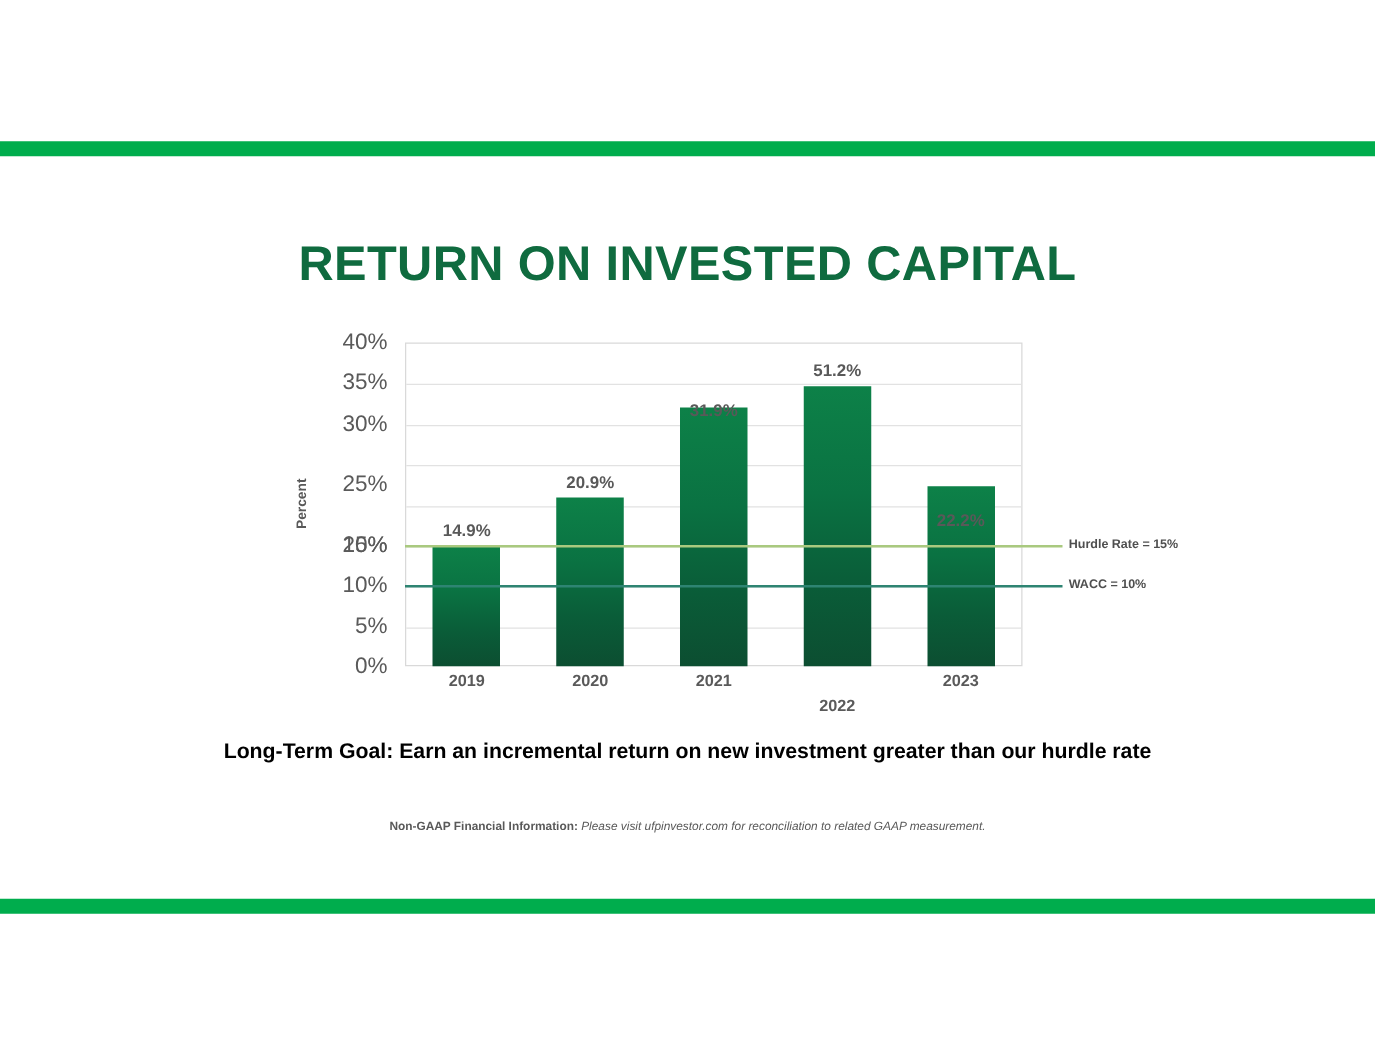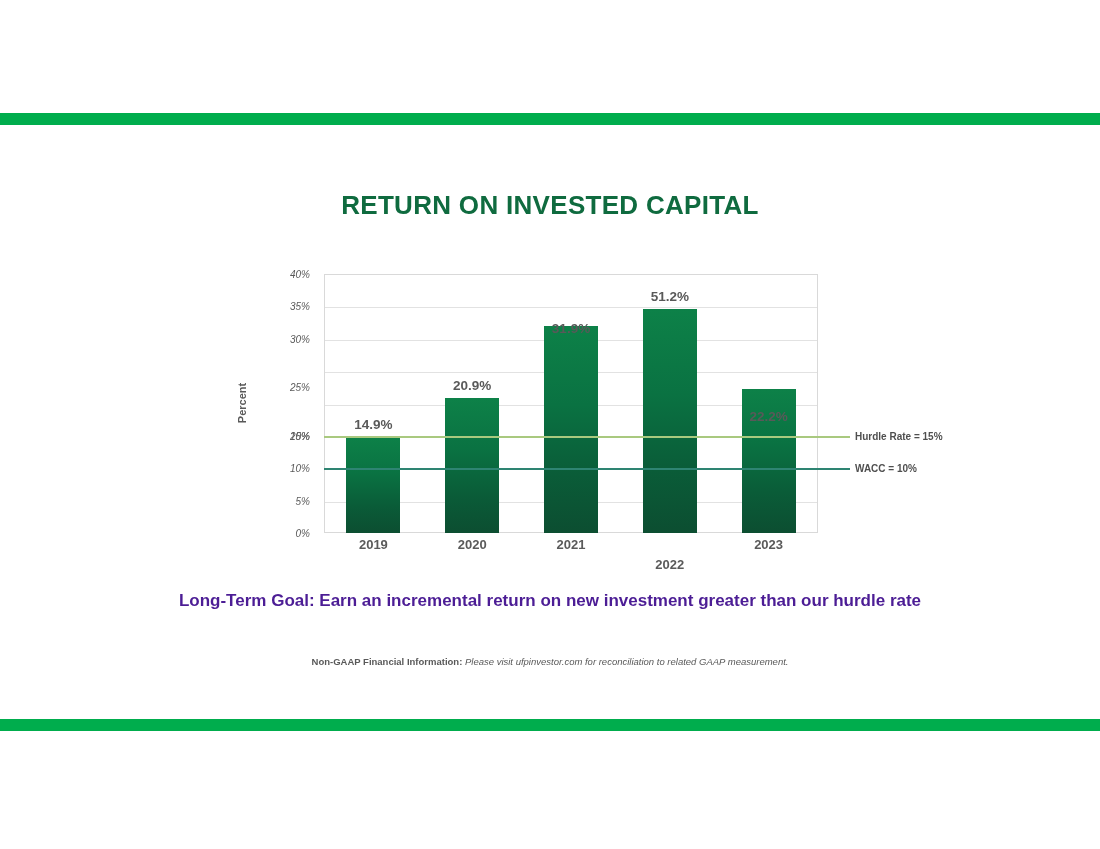--- a/index.html
+++ b/index.html
@@ -26,21 +26,21 @@
   .brand-rule.top    { top: 113px; }
   .brand-rule.bottom { top: 719px; }
 
   
   .slide-title {
     position: absolute;
     top: 190px;
     left: 0;
     width: 1100px;
     text-align: center;
-    font-size: 26px;
+    font-size: 39px;
     font-weight: bold;
     letter-spacing: 0.3px;
     color: #0f6b3f;
     white-space: nowrap;
   }
 
   
   .chart-area {
     position: absolute;
     top: 255px;
@@ -78,25 +78,24 @@
     width: 100%;
     height: 1px;
     background: #e2e2e2;
   }
 
   .ytick {
     position: absolute;
     right: 666px;    
     width: 60px;
     text-align: right;
-    font-size: 10px;
+    font-size: 18px;
     color: #5a5a5a;
     transform: translateY(-50%);
     white-space: nowrap;
-    font-style: italic;
   }
 
   
   .bar {
     position: absolute;
     bottom: 0;
     width: 54px;
     background: linear-gradient(to bottom, #0d8148 0%, #0a7242 38%, #0a5c38 72%, #0c4e31 100%);
   }
   .bar-label {
@@ -141,21 +140,21 @@
 
   
   .goal-text {
     position: absolute;
     top: 591px;
     left: 0;
     width: 1100px;
     text-align: center;
     font-size: 17px;
     font-weight: bold;
-    color: #4c1d95;
+    color: #000000;
     white-space: nowrap;
   }
 
   
   .footnote {
     position: absolute;
     top: 656px;
     left: 0;
     width: 1100px;
     text-align: center;

